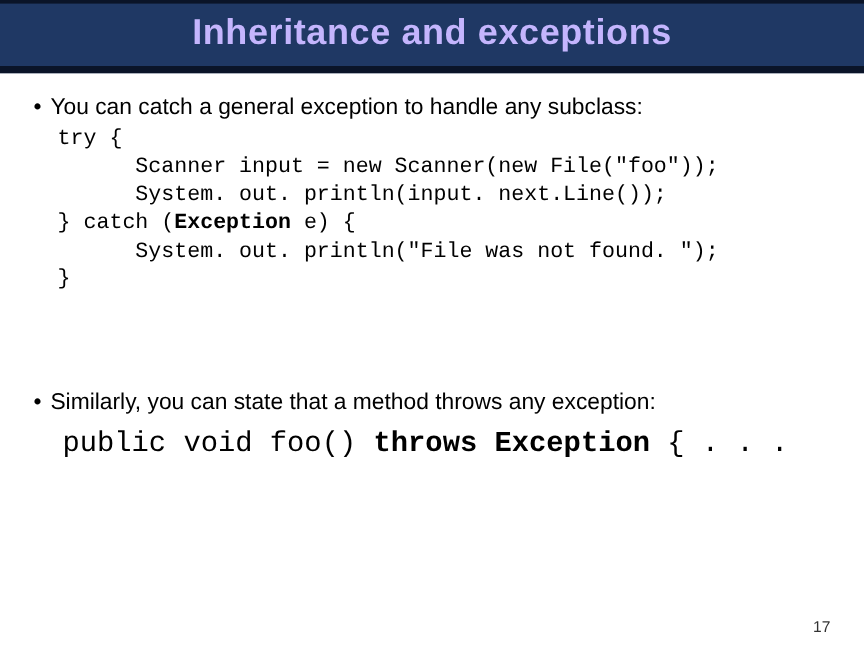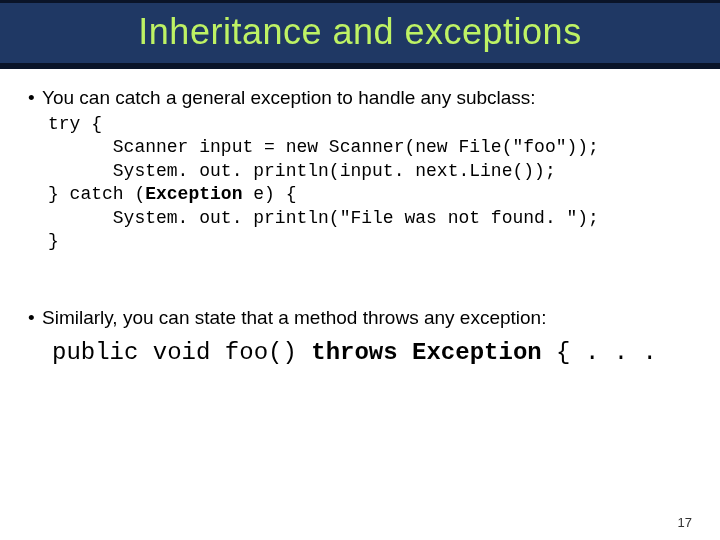--- a/index.html
+++ b/index.html
@@ -12,23 +12,23 @@
     overflow: hidden;
   }
   .title-bar {
     background: #1f3864;
     border-top: 3px solid #0a1428;
     border-bottom: 6px solid #0a1428;
     padding: 8px 0 10px 0;
     text-align: center;
   }
   .title-bar h1 {
-    color: #bef264;
-    font-size: 36px;
-    font-weight: normal;
+    color: #c4b5fd;
+    font-size: 30px;
+    font-weight: bold;
     letter-spacing: 0.5px;
   }
   .content {
     padding: 18px 28px 0 28px;
   }
   .bullet-1 {
     font-size: 19px;
     margin-bottom: 4px;
     position: relative;
     padding-left: 14px;
@@ -38,21 +38,21 @@
     position: absolute;
     left: 0;
     top: 0;
   }
   .code-block {
     font-family: "Courier New", monospace;
     font-size: 18px;
     line-height: 1.3;
     white-space: pre;
     margin-left: 20px;
-    margin-bottom: 16px;
+    margin-bottom: 42px;
   }
   .bold { font-weight: bold; }
   .section-gap { height: 38px; }
   .bullet-2 {
     font-size: 19px;
     margin-bottom: 10px;
     position: relative;
     padding-left: 14px;
     font-family: Arial, sans-serif;
   }

